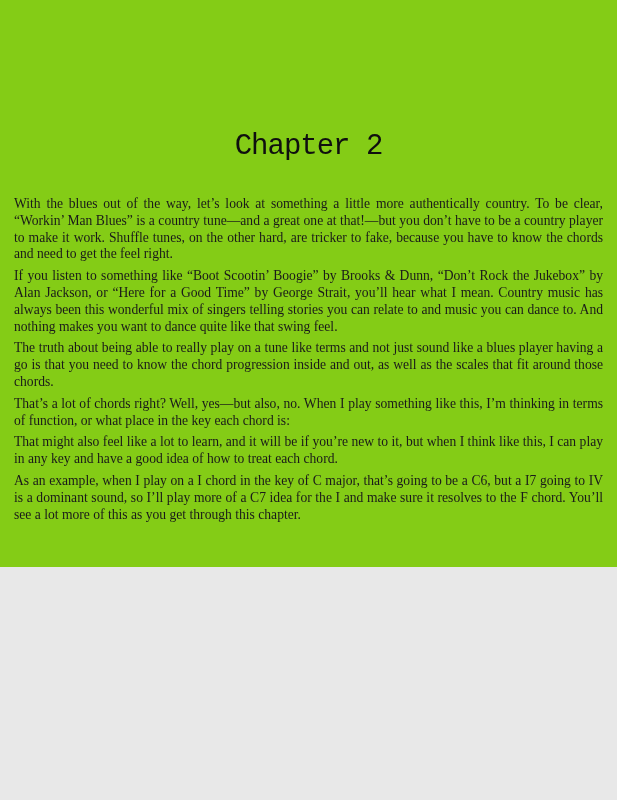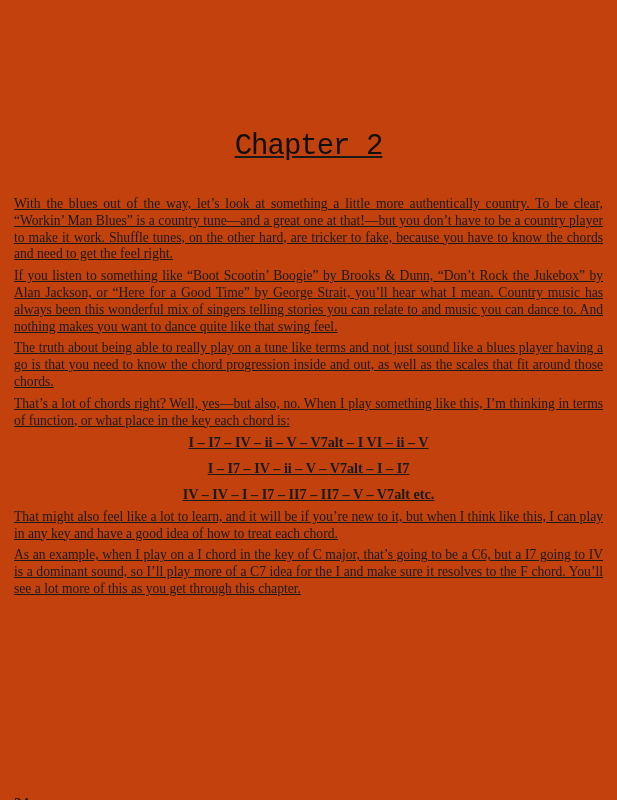--- a/index.html
+++ b/index.html
@@ -1,25 +1,24 @@
 <!DOCTYPE html>
 <html><head>
 <meta charset="utf-8">
 <style>
   * { box-sizing: border-box; }
   html, body { margin: 0; padding: 0; background: #e8e8e8; }
   .page {
     position: relative;
     width: 617px;
-    height: 800px;
+    height: 567px;
     margin: 0 auto;
-    background: #c2410c;
+    background: #84cc16;
     color: #1a1a1a;
     overflow: hidden;
-    text-decoration: underline;
   }
   .title-block {
     padding-top: 130px;
     text-align: center;
     color: #0f0f0f;
   }
   .chapter-number {
     font-family: "Liberation Mono", monospace;
     font-size: 29px;
     line-height: 34px;
@@ -80,25 +79,20 @@
     <p>With the blues out of the way, let’s look at something a little more authentically country. To be clear, “Workin’ Man Blues” is a country tune—and a great one at that!—but you don’t have to be a country player to make it work. Shuffle tunes, on the other hard, are tricker to fake, because you have to know the chords and need to get the feel right.</p>
 
     <p>If you listen to something like “Boot Scootin’ Boogie” by Brooks &amp; Dunn, “Don’t Rock the Jukebox” by Alan Jackson, or “Here for a Good Time” by George Strait, you’ll hear what I mean. Country music has always been this wonderful mix of singers telling stories you can relate to and music you can dance to. And nothing makes you want to dance quite like that swing feel.</p>
 
     <p>The truth about being able to really play on a tune like terms and not just sound like a blues player having a go is that you need to know the chord progression inside and out, as well as the scales that fit around those chords.</p>
 
 
 
     <p>That’s a lot of chords right? Well, yes—but also, no. When I play something like this, I’m thinking in terms of function, or what place in the key each chord is:</p>
 
-    <div class="centered-group">
-      <div class="prog-line">I – I7 – IV – ii – V – V7alt – I VI – ii – V</div>
-      <div class="prog-line">I – I7 – IV – ii – V – V7alt – I – I7</div>
-      <div class="prog-line">IV – IV – I – I7 – II7 – II7 – V – V7alt etc.</div>
-    </div>
 
     <p>That might also feel like a lot to learn, and it will be if you’re new to it, but when I think like this, I can play in any key and have a good idea of how to treat each chord.</p>
 
     <p>As an example, when I play on a I chord in the key of C major, that’s going to be a C6, but a I7 going to IV is a dominant sound, so I’ll play more of a C7 idea for the I and make sure it resolves to the F chord. You’ll see a lot more of this as you get through this chapter.</p>
 
   </div>
 
   <div class="page-number">24</div>
 
 </div>

